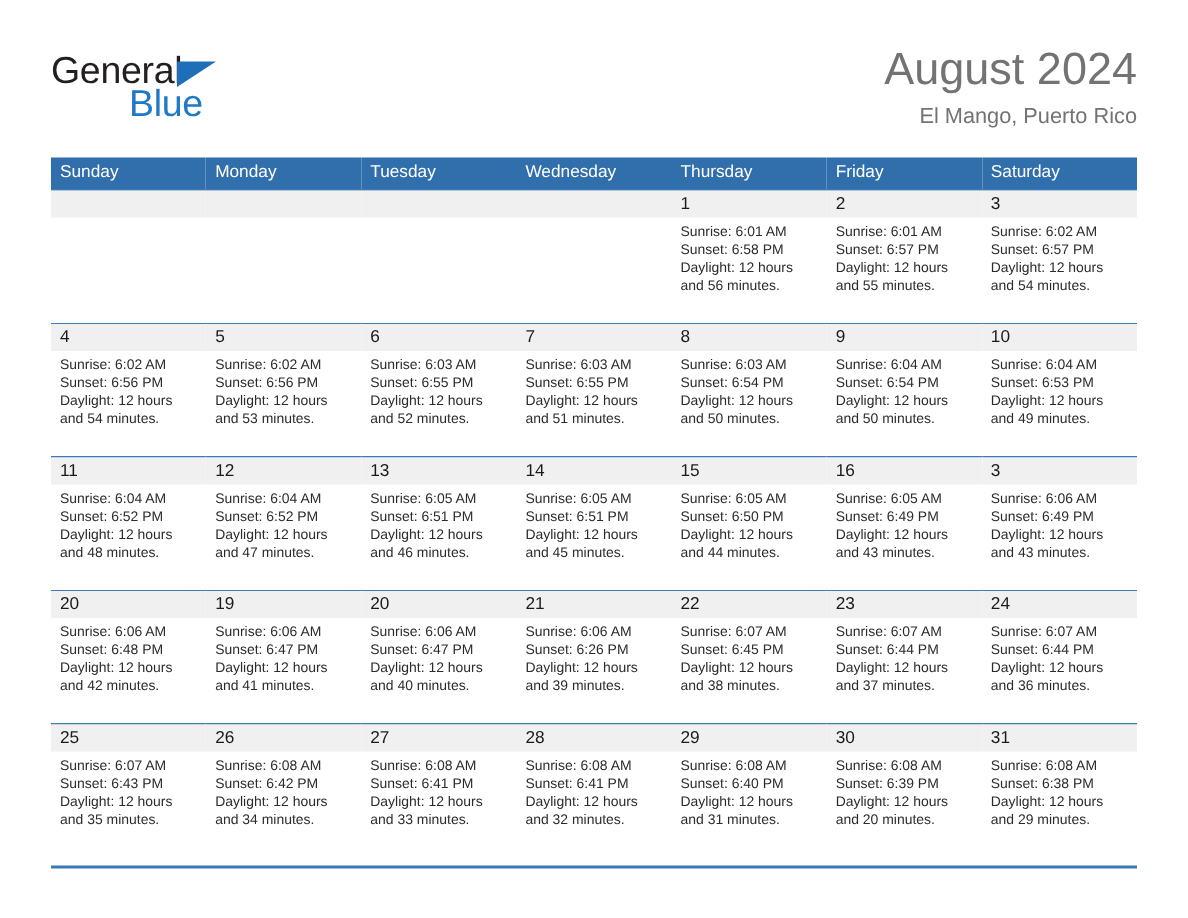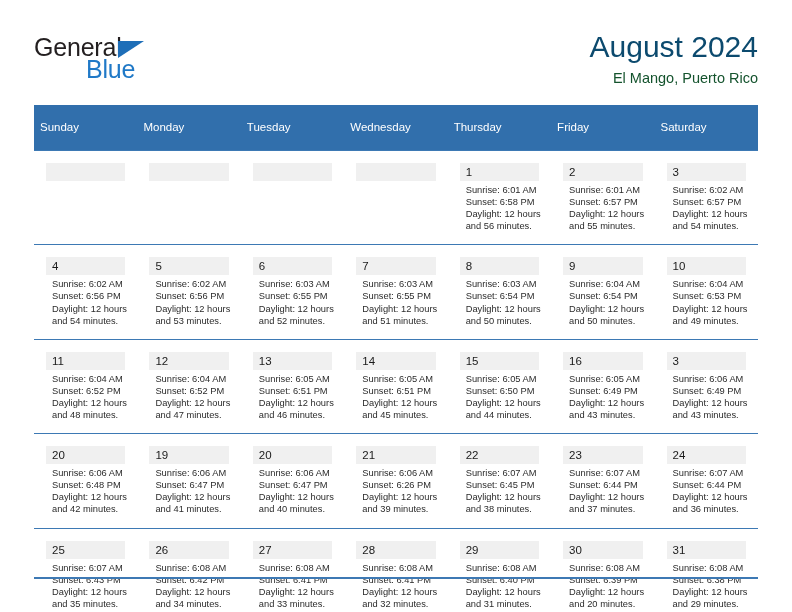--- a/index.html
+++ b/index.html
@@ -68,43 +68,43 @@
 
   .title-block {
     position: absolute;
     right: 0;
     top: 0;
     text-align: right;
   }
   .month-title {
     font-size: 30px;
     line-height: 38px;
-    color: #0c4a6e;
+    color: #737373;
     font-weight: normal;
     white-space: nowrap;
   }
   .location-title {
     font-size: 14.5px;
     line-height: 22px;
-    color: #14532d;
+    color: #737373;
     white-space: nowrap;
     margin-top: 1px;
   }
 
   
   .calendar {
     position: absolute;
     left: 34px;
     top: 105px;
     width: 724px;
     border-collapse: collapse;
     table-layout: fixed;
   }
   .calendar th, .calendar td {
-    padding: 12px;
+    padding: 0;
     margin: 0;
     vertical-align: top;
   }
   .dow-row th {
     background: #316fac;
     color: #ffffff;
     font-size: 11.5px;
     font-weight: normal;
     text-align: left;
     height: 21px;

